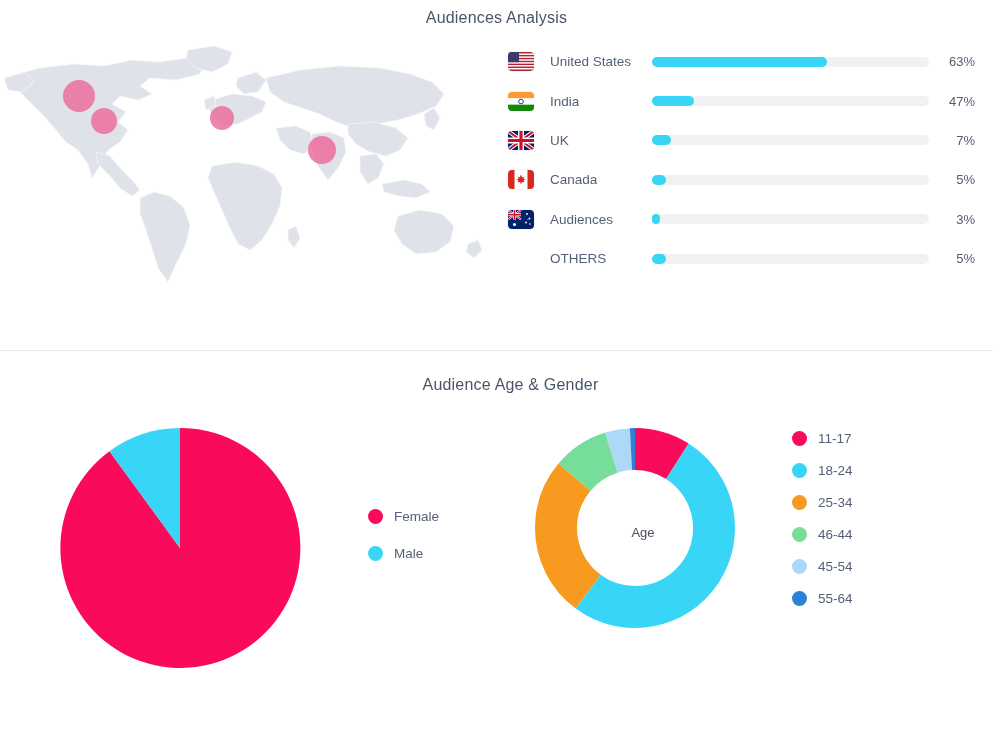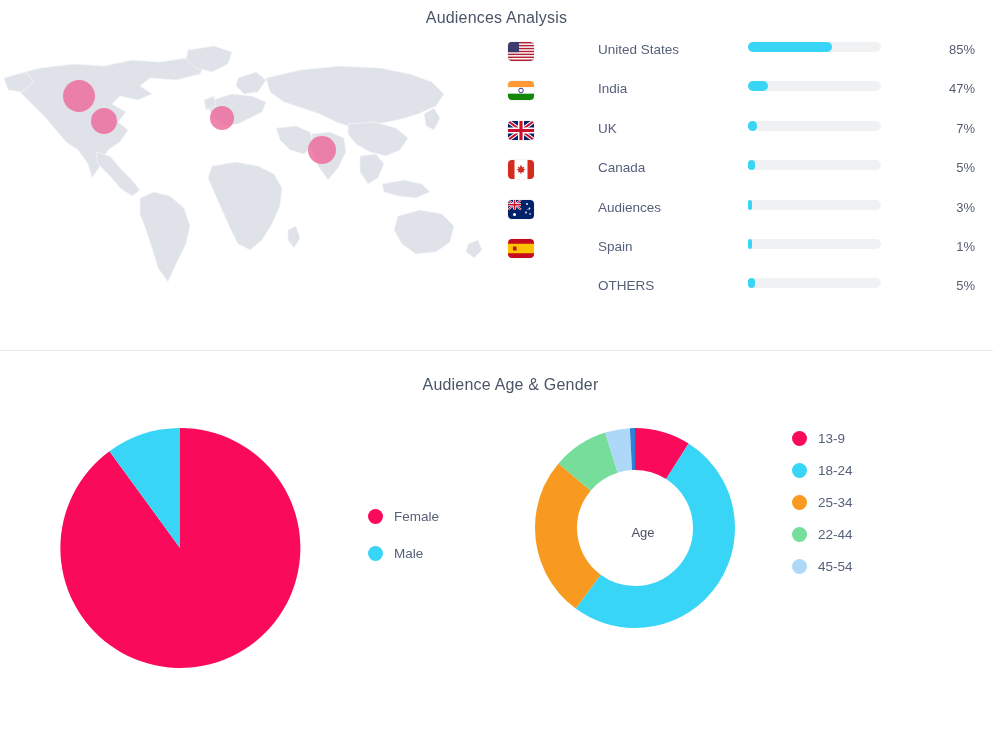--- a/index.html
+++ b/index.html
@@ -57,22 +57,22 @@
   }
 
   
   .country-list {
     flex: 1 1 auto;
     padding-top: 4px;
     padding-right: 10px;
   }
   .country-row {
     display: flex;
+    align-items: center;
     height: 39.4px;
-    gap: 48px;
   }
   .flag {
     flex: 0 0 26px;
     width: 26px; height: 19px;
     margin-left: 8px;
     border-radius: 4px;
     overflow: hidden;
     position: relative;
     box-shadow: 0 0 0 1px rgba(0,0,0,.04);
   }
@@ -260,21 +260,21 @@
               <rect y="13.1" width="26" height="1.46"></rect>
                   <rect y="16.0" width="26" height="1.46"></rect>
                 </g>
               <rect width="11" height="10.2" fill="#3c3b6e"></rect>
             </svg>
           </span>
           <span class="country-name">United States</span>
           <span class="bar-track">
             <span class="bar-fill" style="width:63%"></span>
           </span>
-          <span class="country-pct">85%</span>
+          <span class="country-pct">63%</span>
         </div>
 
         <div class="country-row">
           <span class="flag">
             <svg viewBox="0 0 26 19">
                 <rect width="26" height="6.33" fill="#ff9933"></rect>
               <rect y="6.33" width="26" height="6.33" fill="#fff"></rect>
               <rect y="12.66" width="26" height="6.34" fill="#138808"></rect>
               <circle cx="13" cy="9.5" r="2.3" fill="none" stroke="#000080" stroke-width="0.8"></circle>
             </svg>
@@ -340,34 +340,20 @@
               </g>
             </svg>
           </span>
           <span class="country-name">Audiences</span>
           <span class="bar-track">
             <span class="bar-fill" style="width:3%"></span>
           </span>
           <span class="country-pct">3%</span>
         </div>
 
-        <div class="country-row">
-          <span class="flag">
-            <svg viewBox="0 0 26 19">
-                <rect width="26" height="19" fill="#c60b1e"></rect>
-              <rect y="4.75" width="26" height="9.5" fill="#ffc400"></rect>
-              <rect x="5" y="7.5" width="3.5" height="4" fill="#c60b1e"></rect>
-            </svg>
-          </span>
-          <span class="country-name">Spain</span>
-          <span class="bar-track">
-            <span class="bar-fill" style="width:1%"></span>
-          </span>
-          <span class="country-pct">1%</span>
-        </div>
 
         <div class="country-row">
           <span class="flag blank"></span>
           <span class="country-name">OTHERS</span>
           <span class="bar-track">
             <span class="bar-fill" style="width:5%"></span>
           </span>
           <span class="country-pct">5%</span>
         </div>
 
@@ -415,37 +401,41 @@
               <circle cx="125" cy="125" r="79" stroke="#aed8f7" stroke-dasharray="19.85 476.52" stroke-dashoffset="-471.55"></circle>
               <circle cx="125" cy="125" r="79" stroke="#2f80d8" stroke-dasharray="4.96 491.41" stroke-dashoffset="-491.41"></circle>
             </g>
           </svg>
           <div class="donut-center-label">Age</div>
         </div>
 
         <div class="age-legend">
           <div class="legend-item">
             <span class="legend-dot" style="background:#fa0a5a"></span>
-            <span class="legend-label">13-9</span>
+            <span class="legend-label">11-17</span>
           </div>
           <div class="legend-item">
             <span class="legend-dot" style="background:#39d5f7"></span>
             <span class="legend-label">18-24</span>
           </div>
           <div class="legend-item">
             <span class="legend-dot" style="background:#f79a1f"></span>
             <span class="legend-label">25-34</span>
           </div>
           <div class="legend-item">
             <span class="legend-dot" style="background:#76dd9b"></span>
-            <span class="legend-label">22-44</span>
+            <span class="legend-label">46-44</span>
           </div>
           <div class="legend-item">
             <span class="legend-dot" style="background:#aed8f7"></span>
             <span class="legend-label">45-54</span>
           </div>
+          <div class="legend-item">
+            <span class="legend-dot" style="background:#2f80d8"></span>
+            <span class="legend-label">55-64</span>
+          </div>
         </div>
       </div>
 
     </div>
   </div>
 
 </div>
 
 </body></html>

